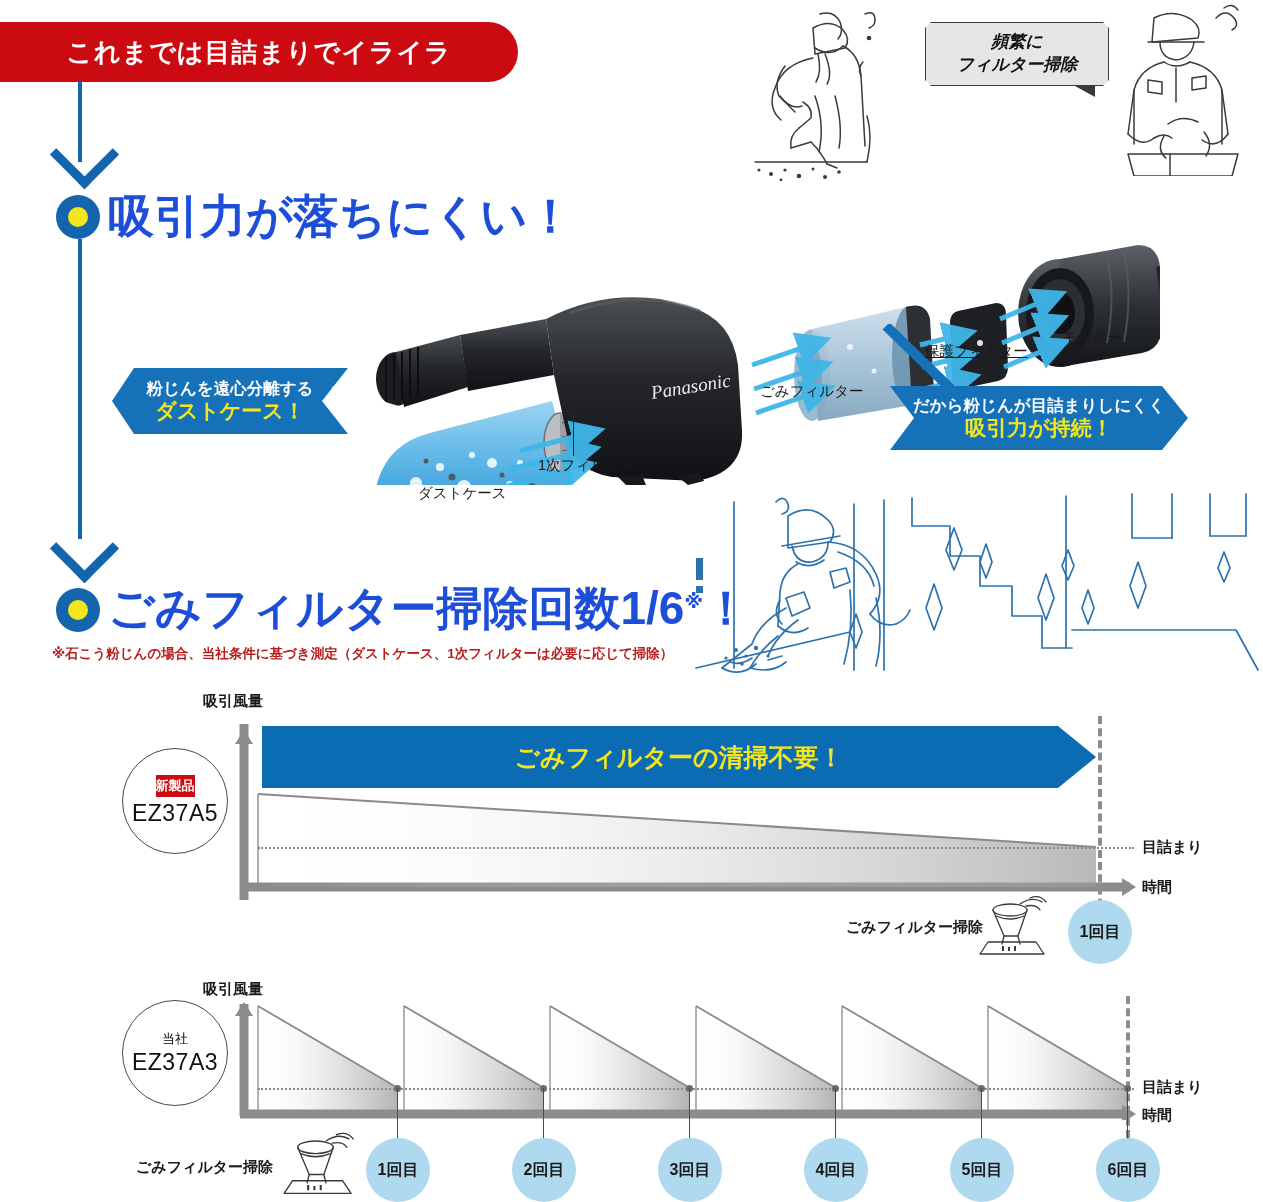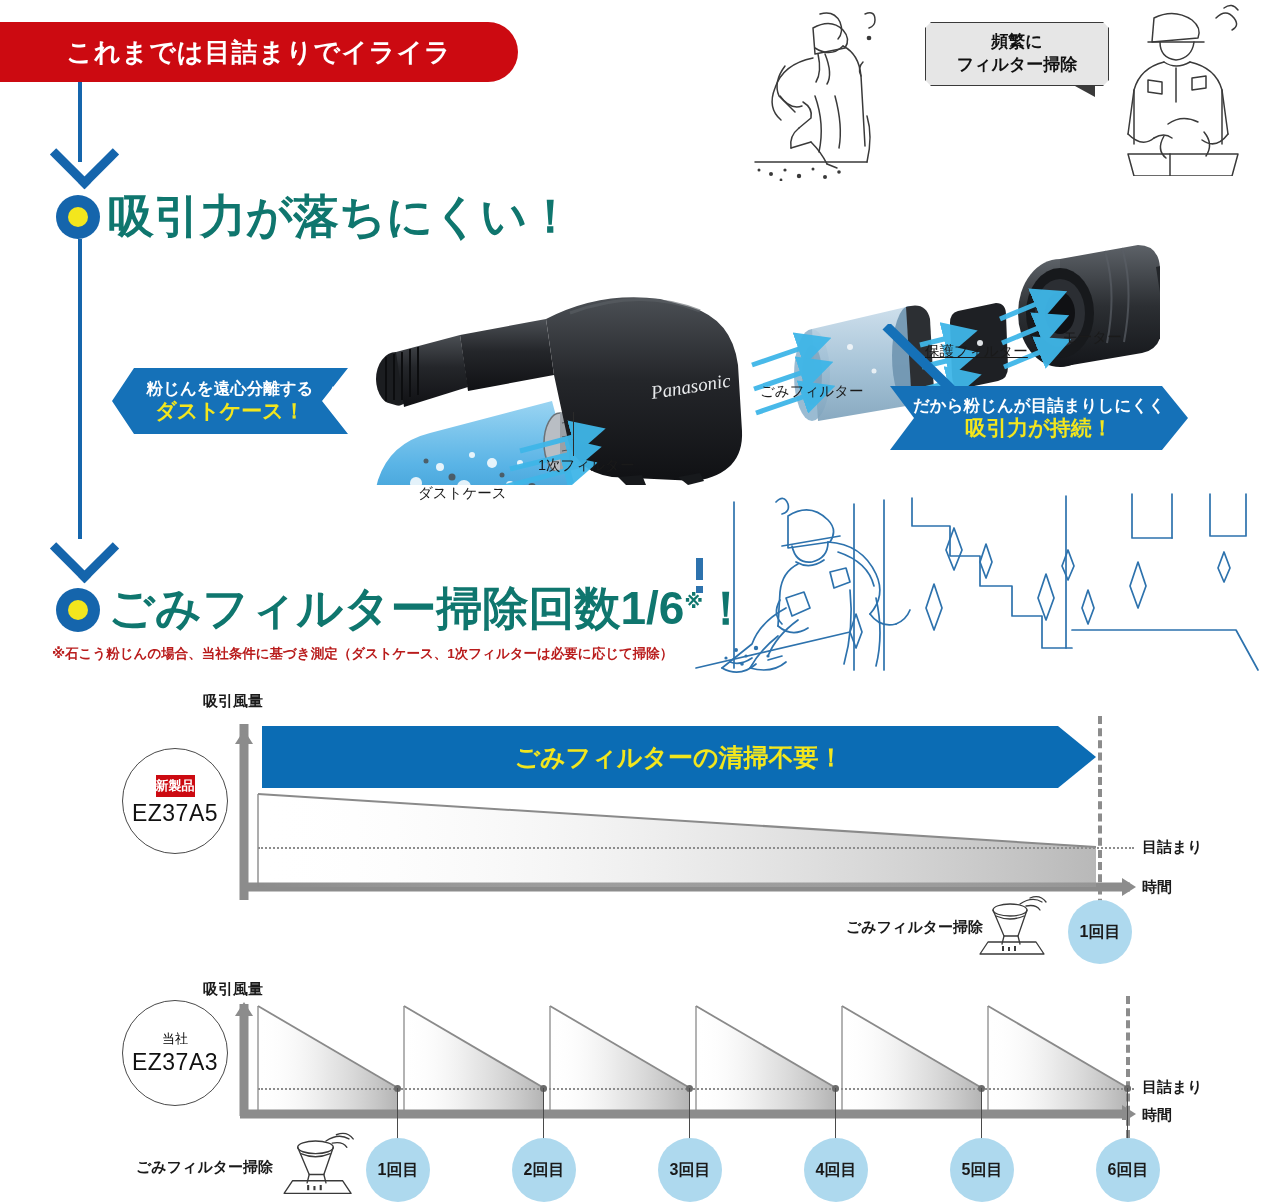--- a/index.html
+++ b/index.html
@@ -38,21 +38,21 @@
 
   
   .ring{
     width:44px;height:44px;border-radius:50%;
     background:#1565ac;display:flex;align-items:center;justify-content:center;
   }
   .ring i{display:block;width:20px;height:20px;border-radius:50%;background:#f3e61d;}
 
   
   .headline{
-    color:#0f766e;font-weight:bold;white-space:nowrap;
+    color:#1d4ed8;font-weight:bold;white-space:nowrap;
   }
   .h1a{font-size:46px;left:108px;top:186px;}
   .h1b{font-size:46px;left:108px;top:578px;}
   .h1b sup{font-size:19px;vertical-align:super;}
   .footnote{
     left:52px;top:645px;font-size:13.5px;color:#b91c1c;font-weight:bold;white-space:nowrap;
   }
 
   
   .bubble{
@@ -159,21 +159,21 @@
       <circle cx="74" cy="170" r="2.2"></circle>
         <circle cx="88" cy="163" r="1.5"></circle>
       <circle cx="100" cy="171" r="2"></circle>
         <circle cx="56" cy="174" r="1.4"></circle>
       <circle cx="114" cy="166" r="1.8"></circle>
         <circle cx="34" cy="164" r="1.5"></circle>
     </g>
   </svg>
 
   <div class="abs" style="left:925px;top:22px;">
-    <div class="bubble" style="width:182px;height:62px;">
+    <div class="bubble" style="width:182px;height:62px;font-style:italic;">
       <div>
         <div>頻繁に</div>
         <div>フィルター掃除</div>
       </div>
     </div>
     <div class="bubble-tail" style="margin-left:150px;"></div>
   </div>
 
   <svg class="abs" style="left:1108px;top:4px;" width="150" height="172" viewBox="0 0 150 172">
     <g fill="none" stroke="#3a3a3a" stroke-width="1.5" stroke-linecap="round" stroke-linejoin="round">

